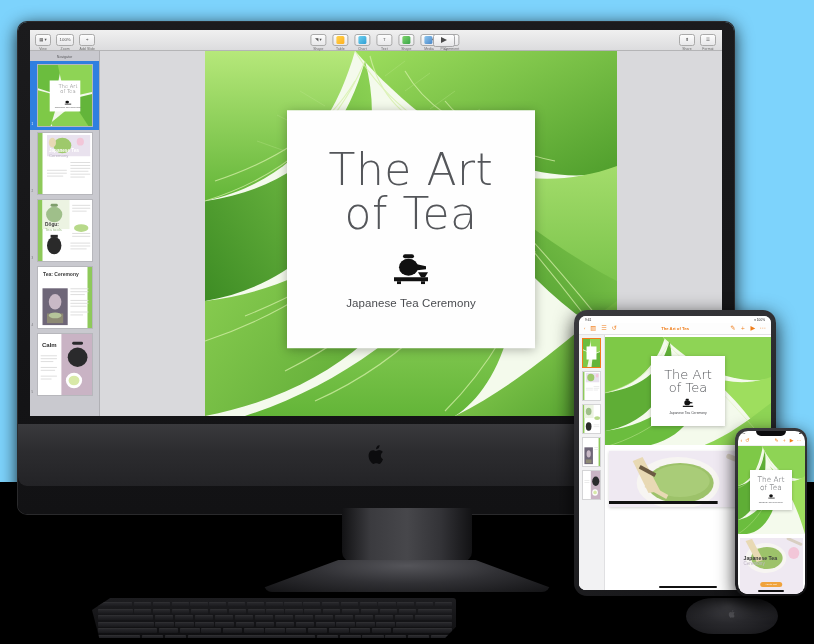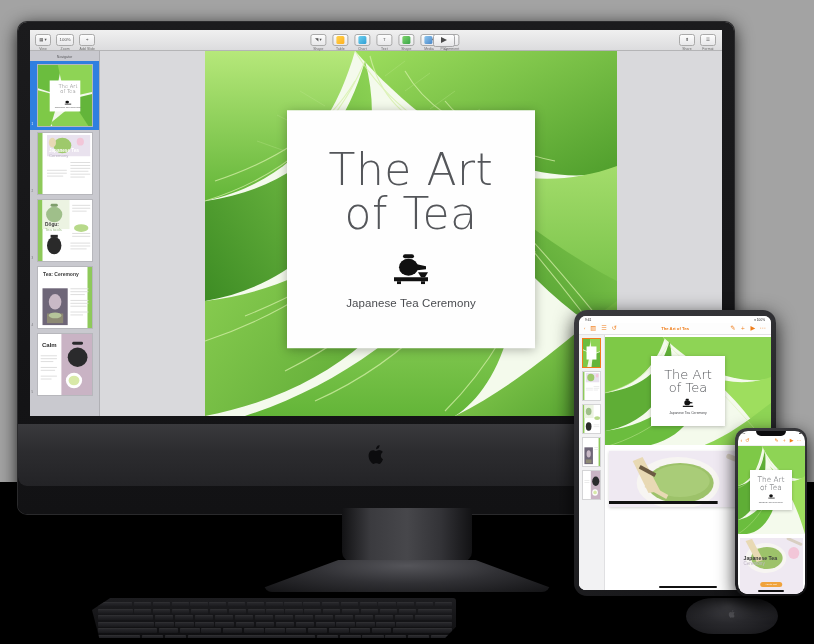--- a/index.html
+++ b/index.html
@@ -1,18 +1,18 @@
 <!DOCTYPE html>
 <html><head>
 <meta charset="utf-8">
 <style>
   * { margin:0; padding:0; box-sizing:border-box; }
   html,body { width:814px; height:644px; background:#000; overflow:hidden;
     font-family:"Liberation Sans", sans-serif; }
-  .stage { position:relative; width:814px; height:482px; background:#a3a3a3; }
+  .stage { position:relative; width:814px; height:482px; background:#7dd3fc; }
 
   
   .display { position:absolute; left:18px; top:22px; width:716px; height:492px; }
   .bezel { position:absolute; inset:0; background:linear-gradient(180deg,#1b1b1d,#121214);
     border-radius:9px; box-shadow:0 0 0 1px #2a2a2c, 0 4px 18px rgba(0,0,0,.9); }
   .screen { position:absolute; left:12px; top:8px; width:692px; height:386px;
     background:#d9d9dc; overflow:hidden; }
 
   
   .kw { position:absolute; inset:0; display:flex; flex-direction:column; background:#d7d7da; }

